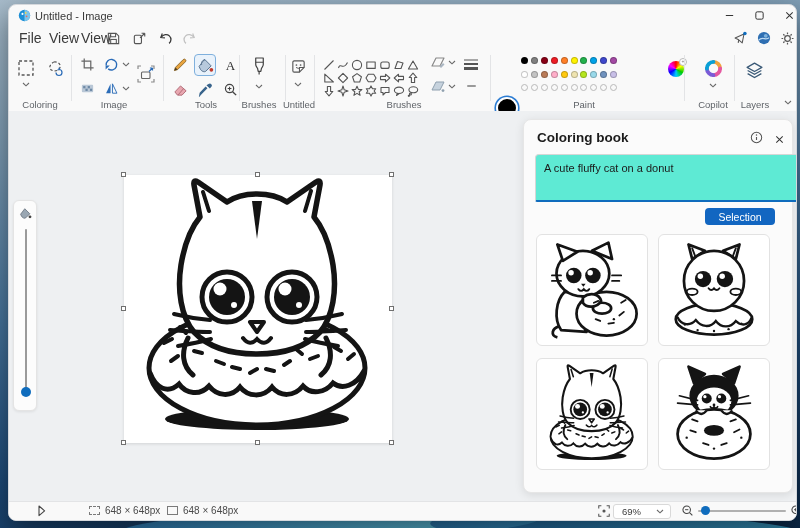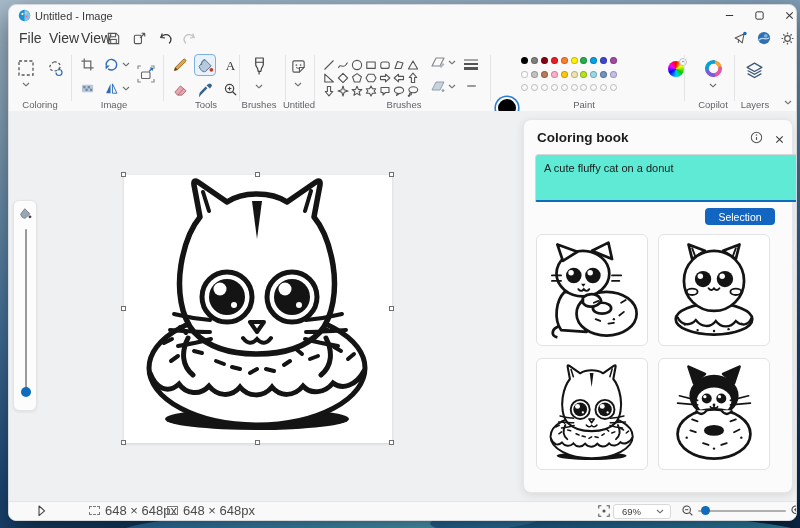--- a/index.html
+++ b/index.html
@@ -39,21 +39,21 @@
   .prompt-box{position:absolute;left:11px;top:34px;width:292px;height:48px;background:#5eead4;border:1px solid #d6d6d6;
     border-bottom:2px solid #0f6cbd;border-radius:4px 4px 2px 2px;box-sizing:border-box;}
   .prompt-box textarea{width:100%;height:100%;border:none;outline:none;resize:none;background:transparent;
     font-family:"Liberation Sans","DejaVu Sans",sans-serif;font-size:11px;color:#1b1b1b;padding:7px 8px;box-sizing:border-box;}
   .gen-btn{position:absolute;left:181px;top:88px;width:70px;height:17px;background:#1266c1;color:#fff;border:none;
     border-radius:4px;font-size:10.5px;font-family:"Liberation Sans",sans-serif;line-height:16px;text-align:center;}
   .thumb{position:absolute;width:112px;height:112px;background:#fff;border:1px solid #e2e2e2;border-radius:6px;
     box-sizing:border-box;padding:4px;}
   .thumb svg{width:102px;height:102px;display:block;}
   .statusbar{position:absolute;left:0;bottom:0;right:0;height:18px;background:#f9f9f9;border-top:1px solid #e3e4e6;}
-  .sb-text{position:absolute;top:3px;font-size:13px;color:#4a4a4a;line-height:12px;}
+  .sb-text{position:absolute;top:3px;font-size:10px;color:#4a4a4a;line-height:12px;}
   .zoombox{position:absolute;left:604px;top:2px;width:56px;height:13px;background:#fff;border:1px solid #d9d9d9;border-radius:3px;}
   .ic{display:inline-block;line-height:0;}
   .ic svg{display:block;}
 </style>
 </head>
 <body>
 
 <svg style="position:absolute;width:0;height:0" aria-hidden="true">
   <symbol id="sym-cat-donut" viewBox="0 0 268 268">
     <ellipse cx="133" cy="244" rx="92" ry="11" fill="#141414"></ellipse>

